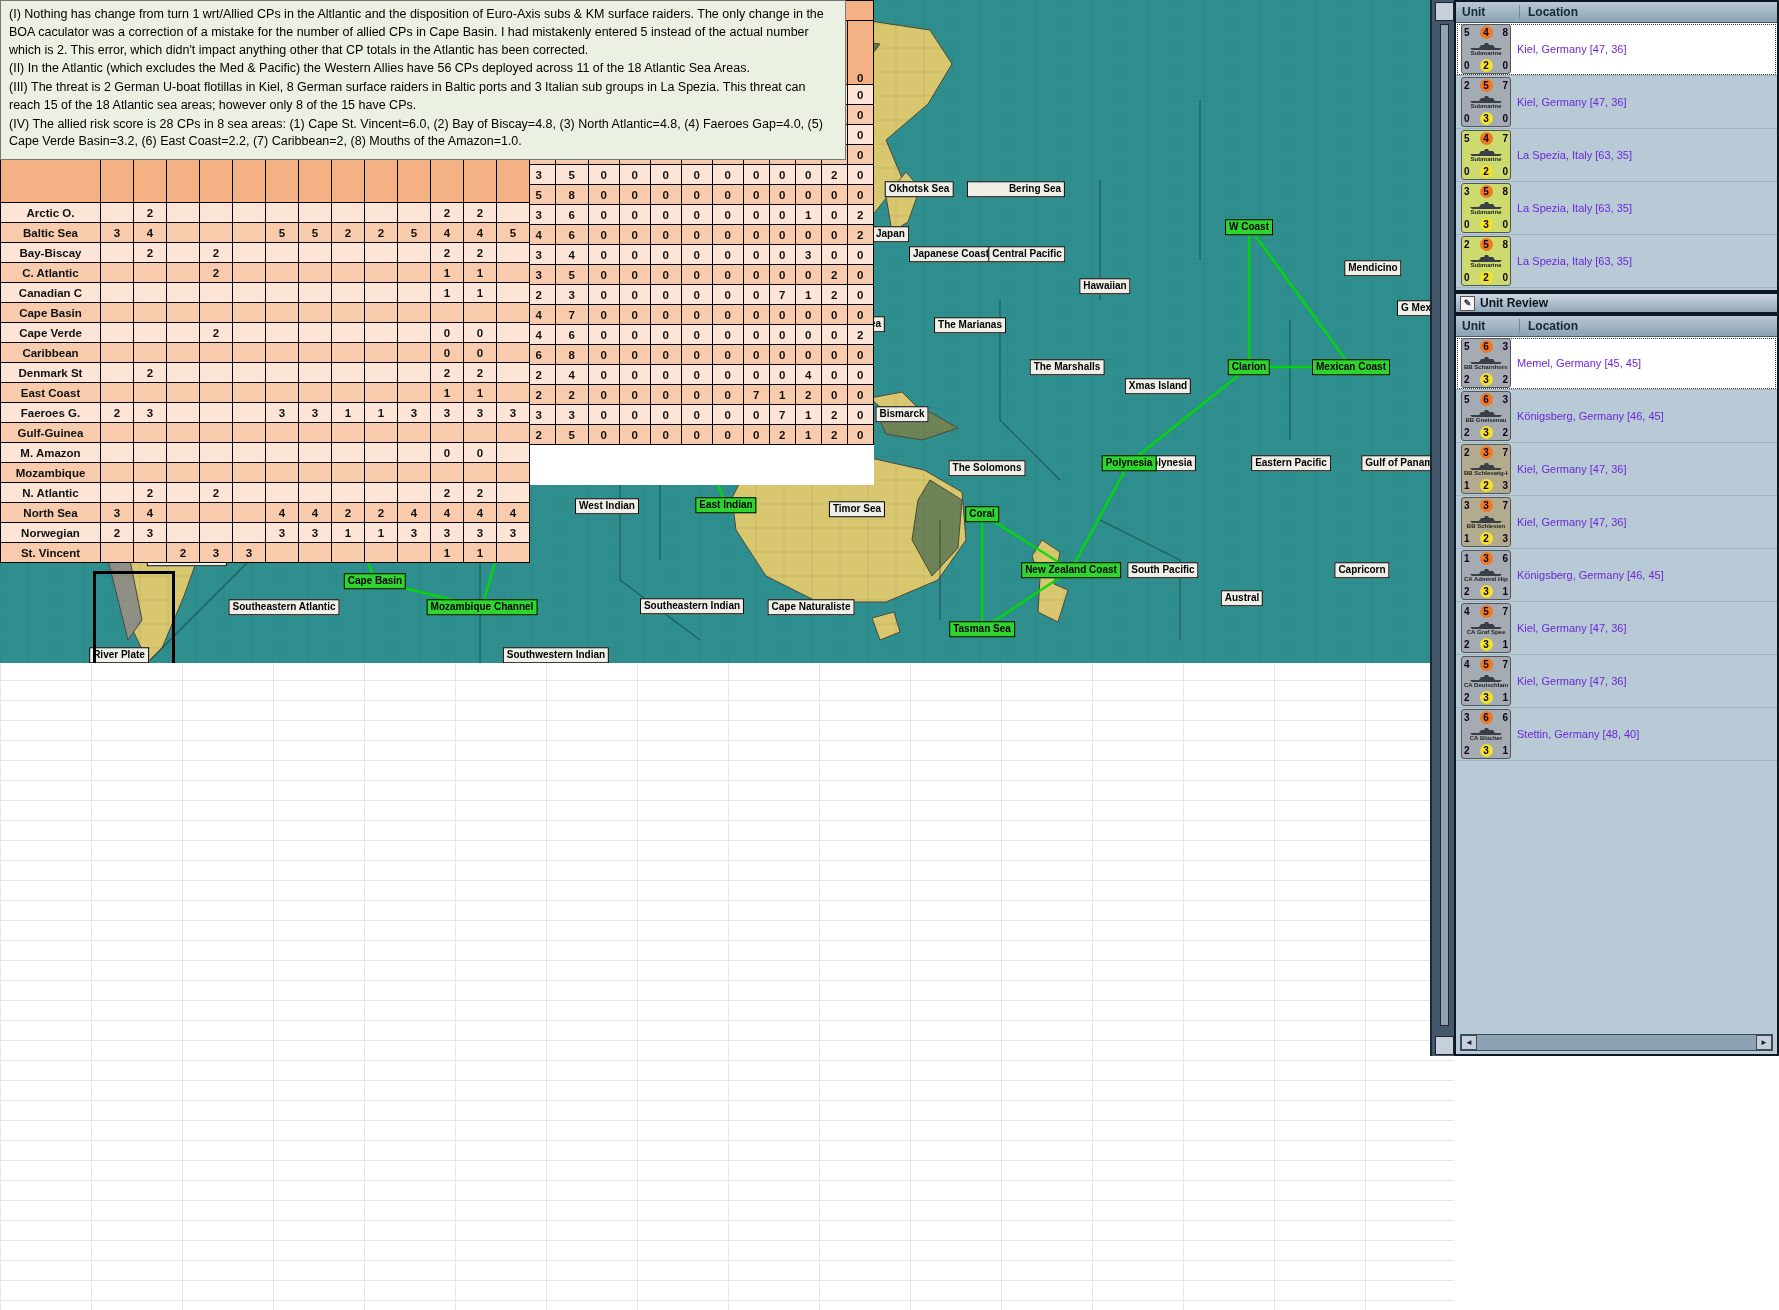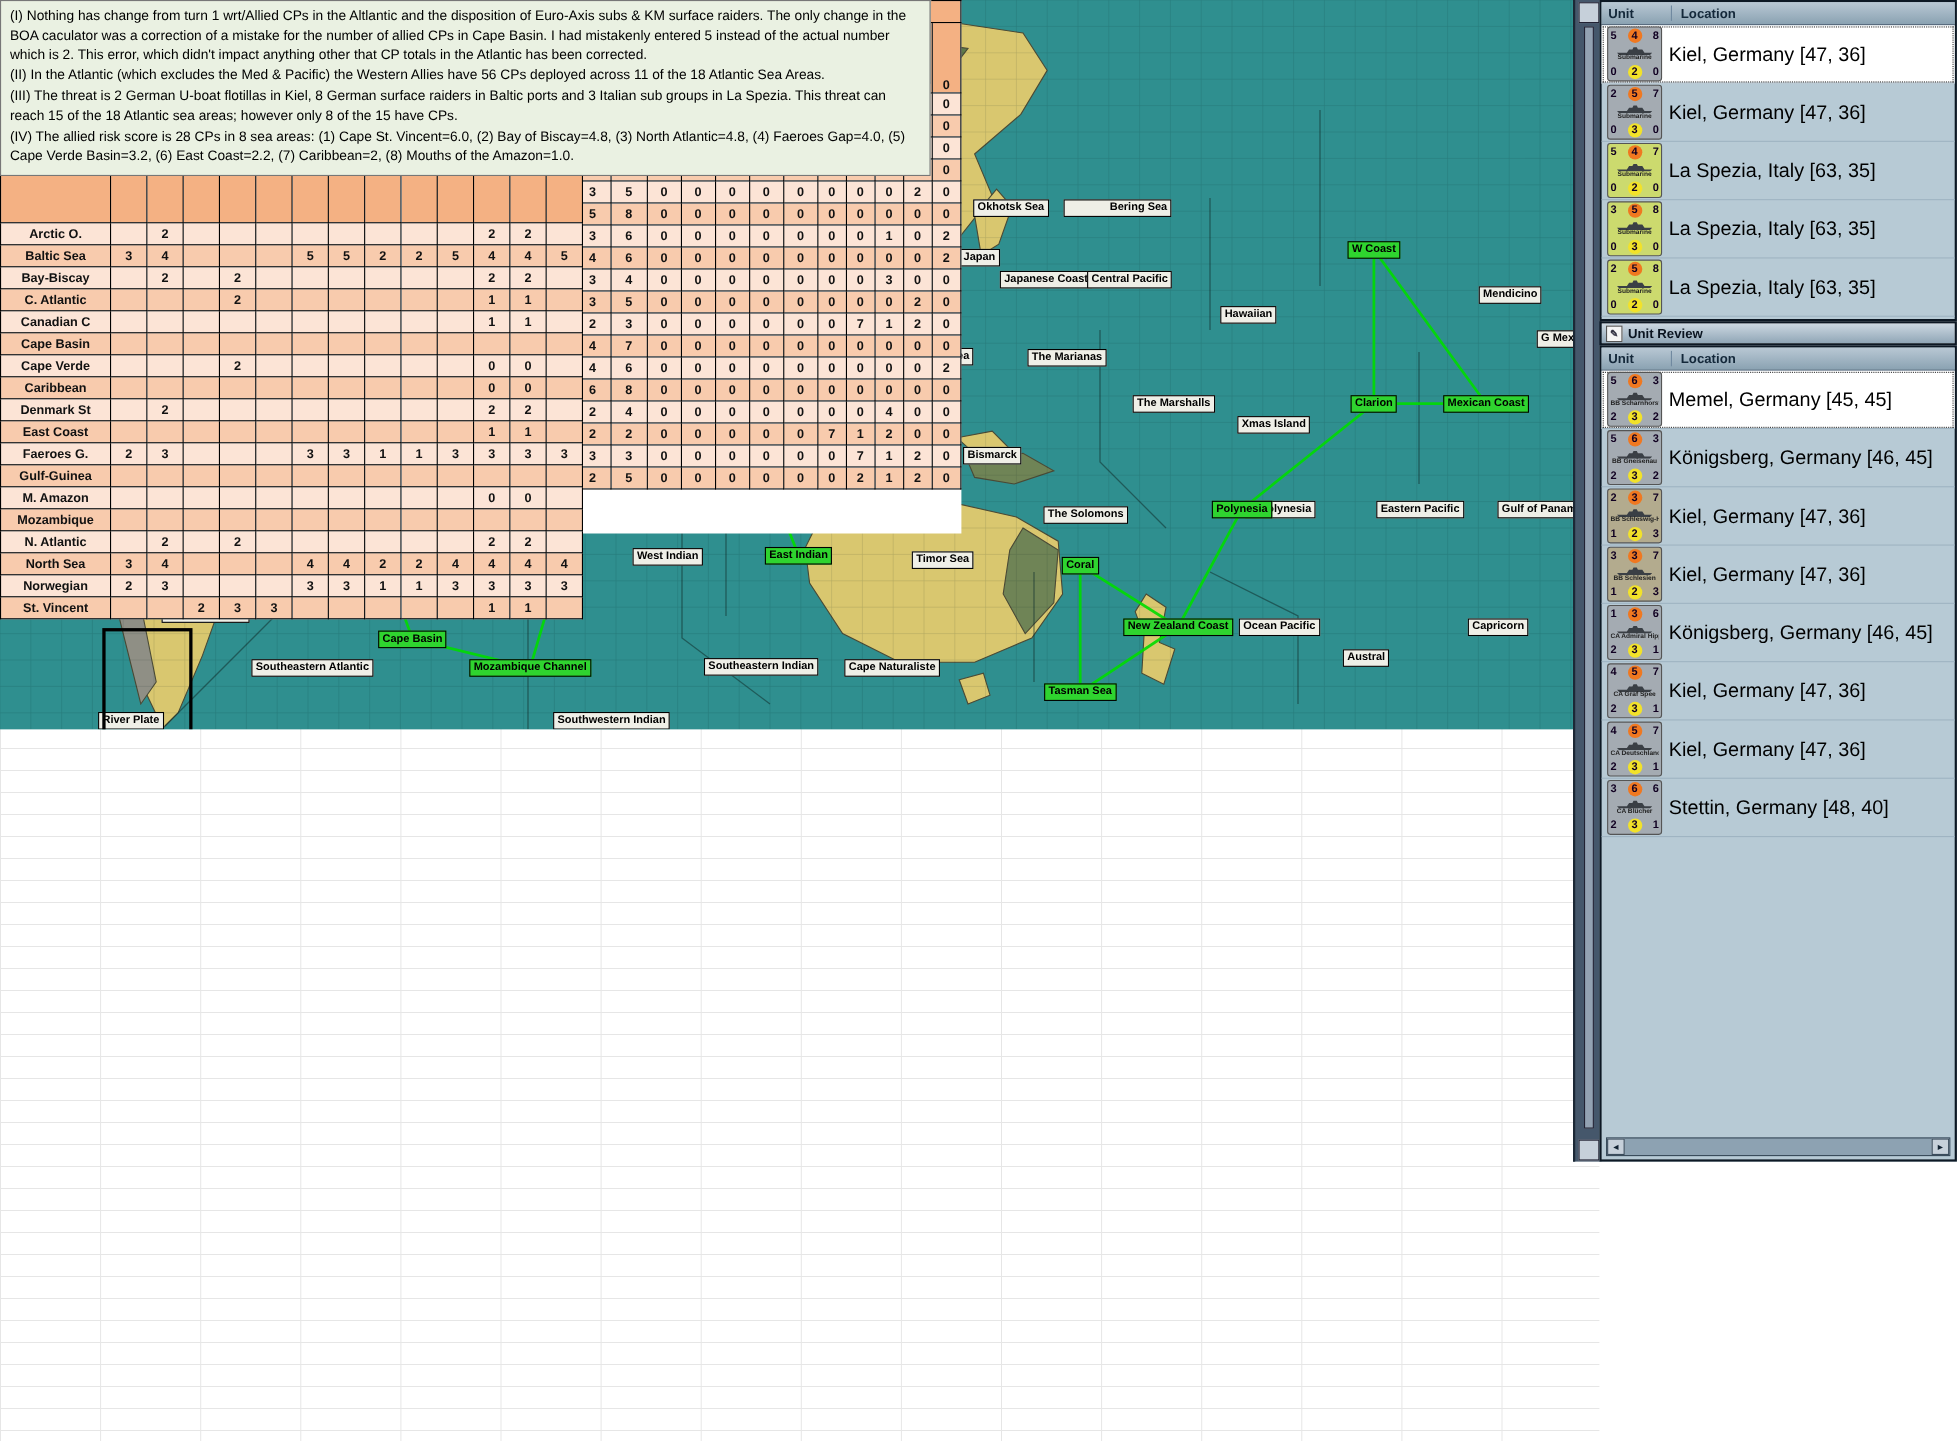--- a/index.html
+++ b/index.html
@@ -48,21 +48,21 @@
   
   .panel{position:absolute;left:1454px;width:325px;background:#b7cad5;z-index:6;border:2px solid #0d1824;box-sizing:border-box;}
   #panel-top{top:0;height:292px;}
   #panel-rev{top:314px;height:742px;}
   .phdr{height:20px;background:linear-gradient(#b9c8d4,#8aa2b2);border-bottom:1px solid #45576b;
     display:flex;align-items:center;font-size:12px;font-weight:bold;color:#14283a;}
   .phdr .h1{width:64px;padding-left:6px;border-right:1px solid #7089a0;box-sizing:border-box;}
   .phdr .h2{padding-left:8px;}
   .prow{height:52px;display:flex;align-items:center;border-bottom:1px solid #9fb4c2;}
   .prow.sel{background:#fff;outline:1px dotted #333;outline-offset:-2px;}
-  .ploc{font-size:18px;color:#000000;padding-left:6px;}
+  .ploc{font-size:11px;color:#6d28d9;padding-left:6px;}
   #rev-bar{position:absolute;left:1454px;top:292px;width:325px;height:22px;z-index:7;
     background:linear-gradient(#cdd8e2,#90a6b6);border:2px solid #0d1824;box-sizing:border-box;
     display:flex;align-items:center;font-size:12px;font-weight:bold;color:#0a1420;}
   #rev-bar .ricon{width:13px;height:13px;background:#f5f5f5;border:1px solid #555;margin:0 5px 0 4px;
     font-size:9px;line-height:12px;text-align:center;color:#334;}
   .hscroll{position:absolute;left:4px;bottom:3px;right:4px;height:15px;background:#8da2b2;border:1px solid #3a4c5c;}
   .hscroll .hbtn{position:absolute;top:0;width:14px;height:13px;background:#c6d0da;border:1px solid #3a4c5c;
     font-size:8px;line-height:13px;text-align:center;color:#123;}
   
   .counter{width:50px;height:50px;border:1px solid #555;border-radius:3px;margin-left:5px;flex:0 0 50px;
@@ -263,40 +263,40 @@
         <div class="mlabel mwhite" style="left: -14px; top: 91px;">Hudson</div>
         <div class="mlabel mwhite" style="left: 471px; top: 211px;">Black</div>
         <div class="mlabel mwhite" style="left: 545px; top: 227px;">Caspian</div>
         <div class="mlabel mwhite" style="left: 380px; top: 227px;">Italian</div>
         <div class="mlabel mwhite" style="left: 919px; top: 189px;">Okhotsk Sea</div>
         <div class="mlabel mwhite" style="left: 1016px; top: 189px; padding-left: 41px;">Bering Sea</div>
         <div class="mlabel mwhite" style="left: 874px; top: 234px;">Sea of Japan</div>
         <div class="mlabel mwhite" style="left: 951px; top: 254px;">Japanese Coast</div>
         <div class="mlabel mwhite" style="left: 1027px; top: 254px;">Central Pacific</div>
         <div class="mlabel mwhite" style="left: 1373px; top: 268px;">Mendicino</div>
-        <div class="mlabel mwhite" style="left: 1135px; top: 286px;">Hawaiian</div>
+        <div class="mlabel mwhite" style="left: 1105px; top: 286px;">Hawaiian</div>
         <div class="mlabel mwhite" style="left: 857px; top: 324px;">China Sea</div>
         <div class="mlabel mwhite" style="left: 970px; top: 325px;">The Marianas</div>
         <div class="mlabel mwhite" style="left: 1067px; top: 367px;">The Marshalls</div>
         <div class="mlabel mwhite" style="left: 1158px; top: 386px;">Xmas Island</div>
         <div class="mlabel mwhite" style="left: 902px; top: 414px;">Bismarck</div>
         <div class="mlabel mwhite" style="left: 987px; top: 432px; margin-top: 36px;">The Solomons</div>
         <div class="mlabel mwhite" style="left: 857px; top: 509px;">Timor Sea</div>
         <div class="mlabel mwhite" style="left: 607px; top: 506px;">West Indian</div>
         <div class="mlabel mwhite" style="left: 199px; top: 323px;">Central Atlantic</div>
         <div class="mlabel mwhite" style="left: 25px; top: 521px;">Peruvian</div>
         <div class="mlabel mwhite" style="left: 187px; top: 558px;">Brazilian Coast</div>
         <div class="mlabel mwhite" style="left: 284px; top: 607px;">Southeastern Atlantic</div>
         <div class="mlabel mwhite" style="left: 556px; top: 655px;">Southwestern Indian</div>
         <div class="mlabel mwhite" style="left: 692px; top: 606px;">Southeastern Indian</div>
         <div class="mlabel mwhite" style="left: 811px; top: 607px;">Cape Naturaliste</div>
         <div class="mlabel mwhite" style="left: 1164px; top: 463px;">E Polynesia</div>
         <div class="mlabel mwhite" style="left: 1291px; top: 463px;">Eastern Pacific</div>
         <div class="mlabel mwhite" style="left: 1402px; top: 463px;">Gulf of Panama</div>
-        <div class="mlabel mwhite" style="left: 1163px; top: 570px;">Ocean Pacific</div>
+        <div class="mlabel mwhite" style="left: 1163px; top: 570px;">South Pacific</div>
         <div class="mlabel mwhite" style="left: 1242px; top: 598px;">Austral</div>
         <div class="mlabel mwhite" style="left: 1362px; top: 570px;">Capricorn</div>
         <div class="mlabel mwhite" style="left: 1416px; top: 308px;">G Mex</div>
         <div class="mlabel mwhite" style="left: 119px; top: 655px;">River Plate</div>
         <div class="mlabel mgreen" style="left: 272px; top: 96px;">Faeroes Gap</div>
         <div class="mtag" style="left: 272px; top: 87px;">2/4</div>
         <div class="mlabel mgreen" style="left: 362px; top: 136px;">North</div>
         <div class="mtag" style="left: 362px; top: 127px;">5-6/71</div>
         <div class="mlabel mgreen" style="left: 182px; top: 193px;">North Atlantic</div>
         <div class="mtag" style="left: 182px; top: 184px;">7/71</div>

